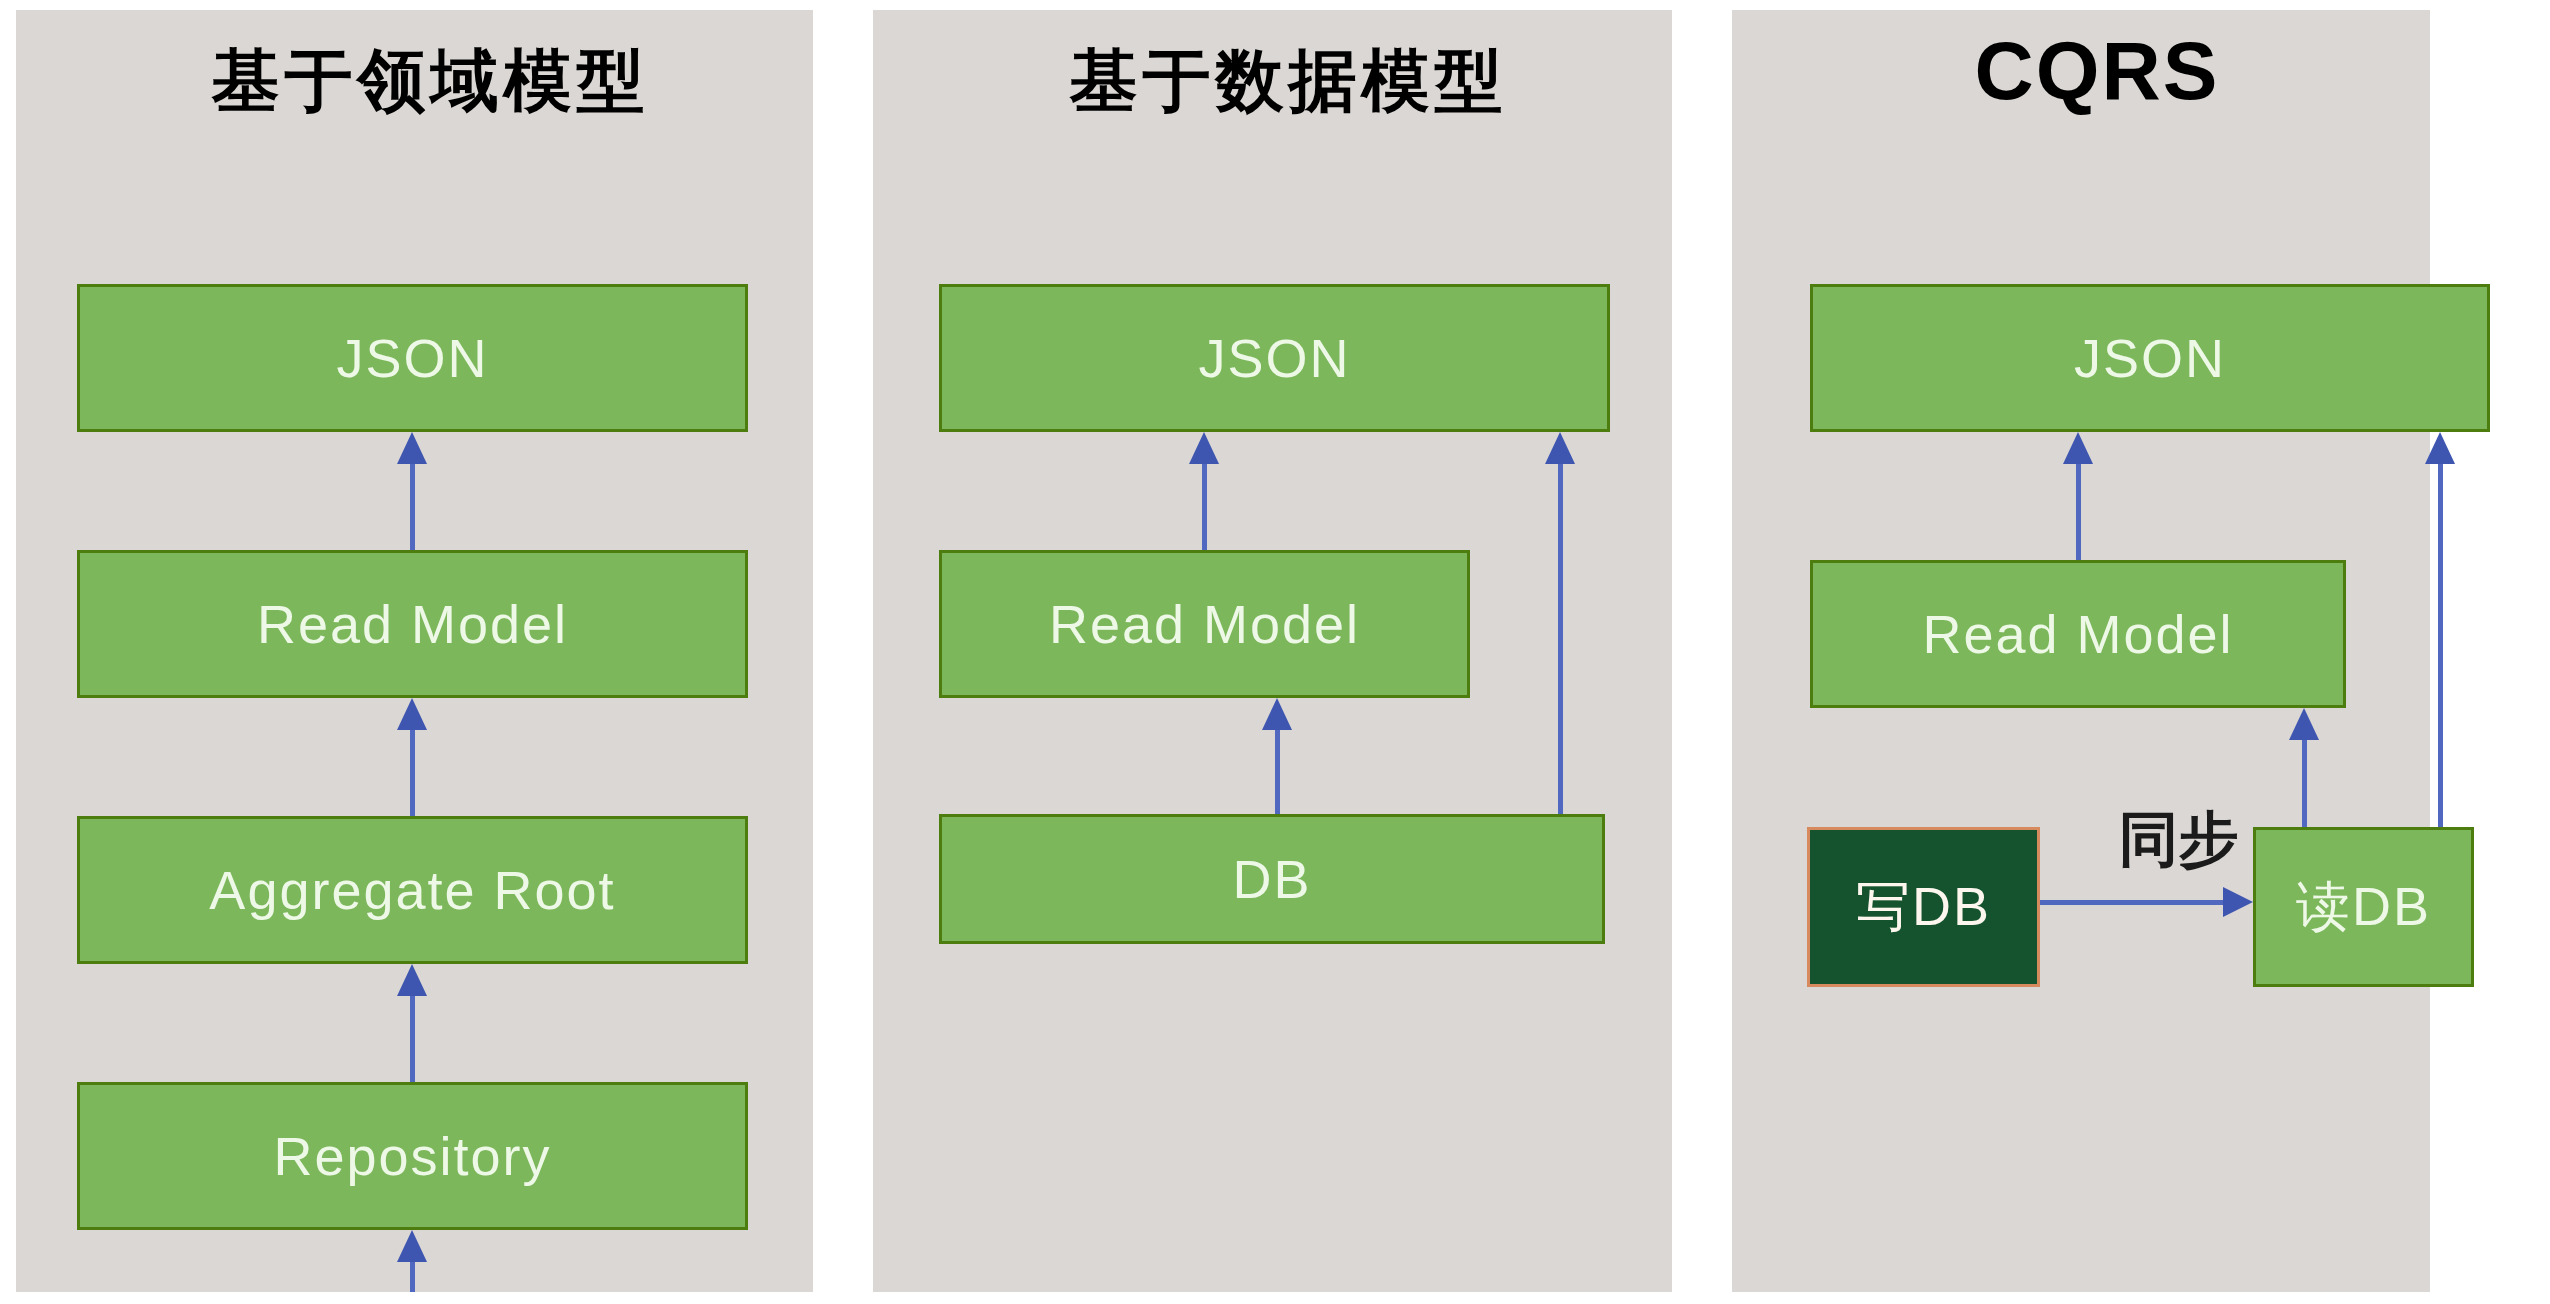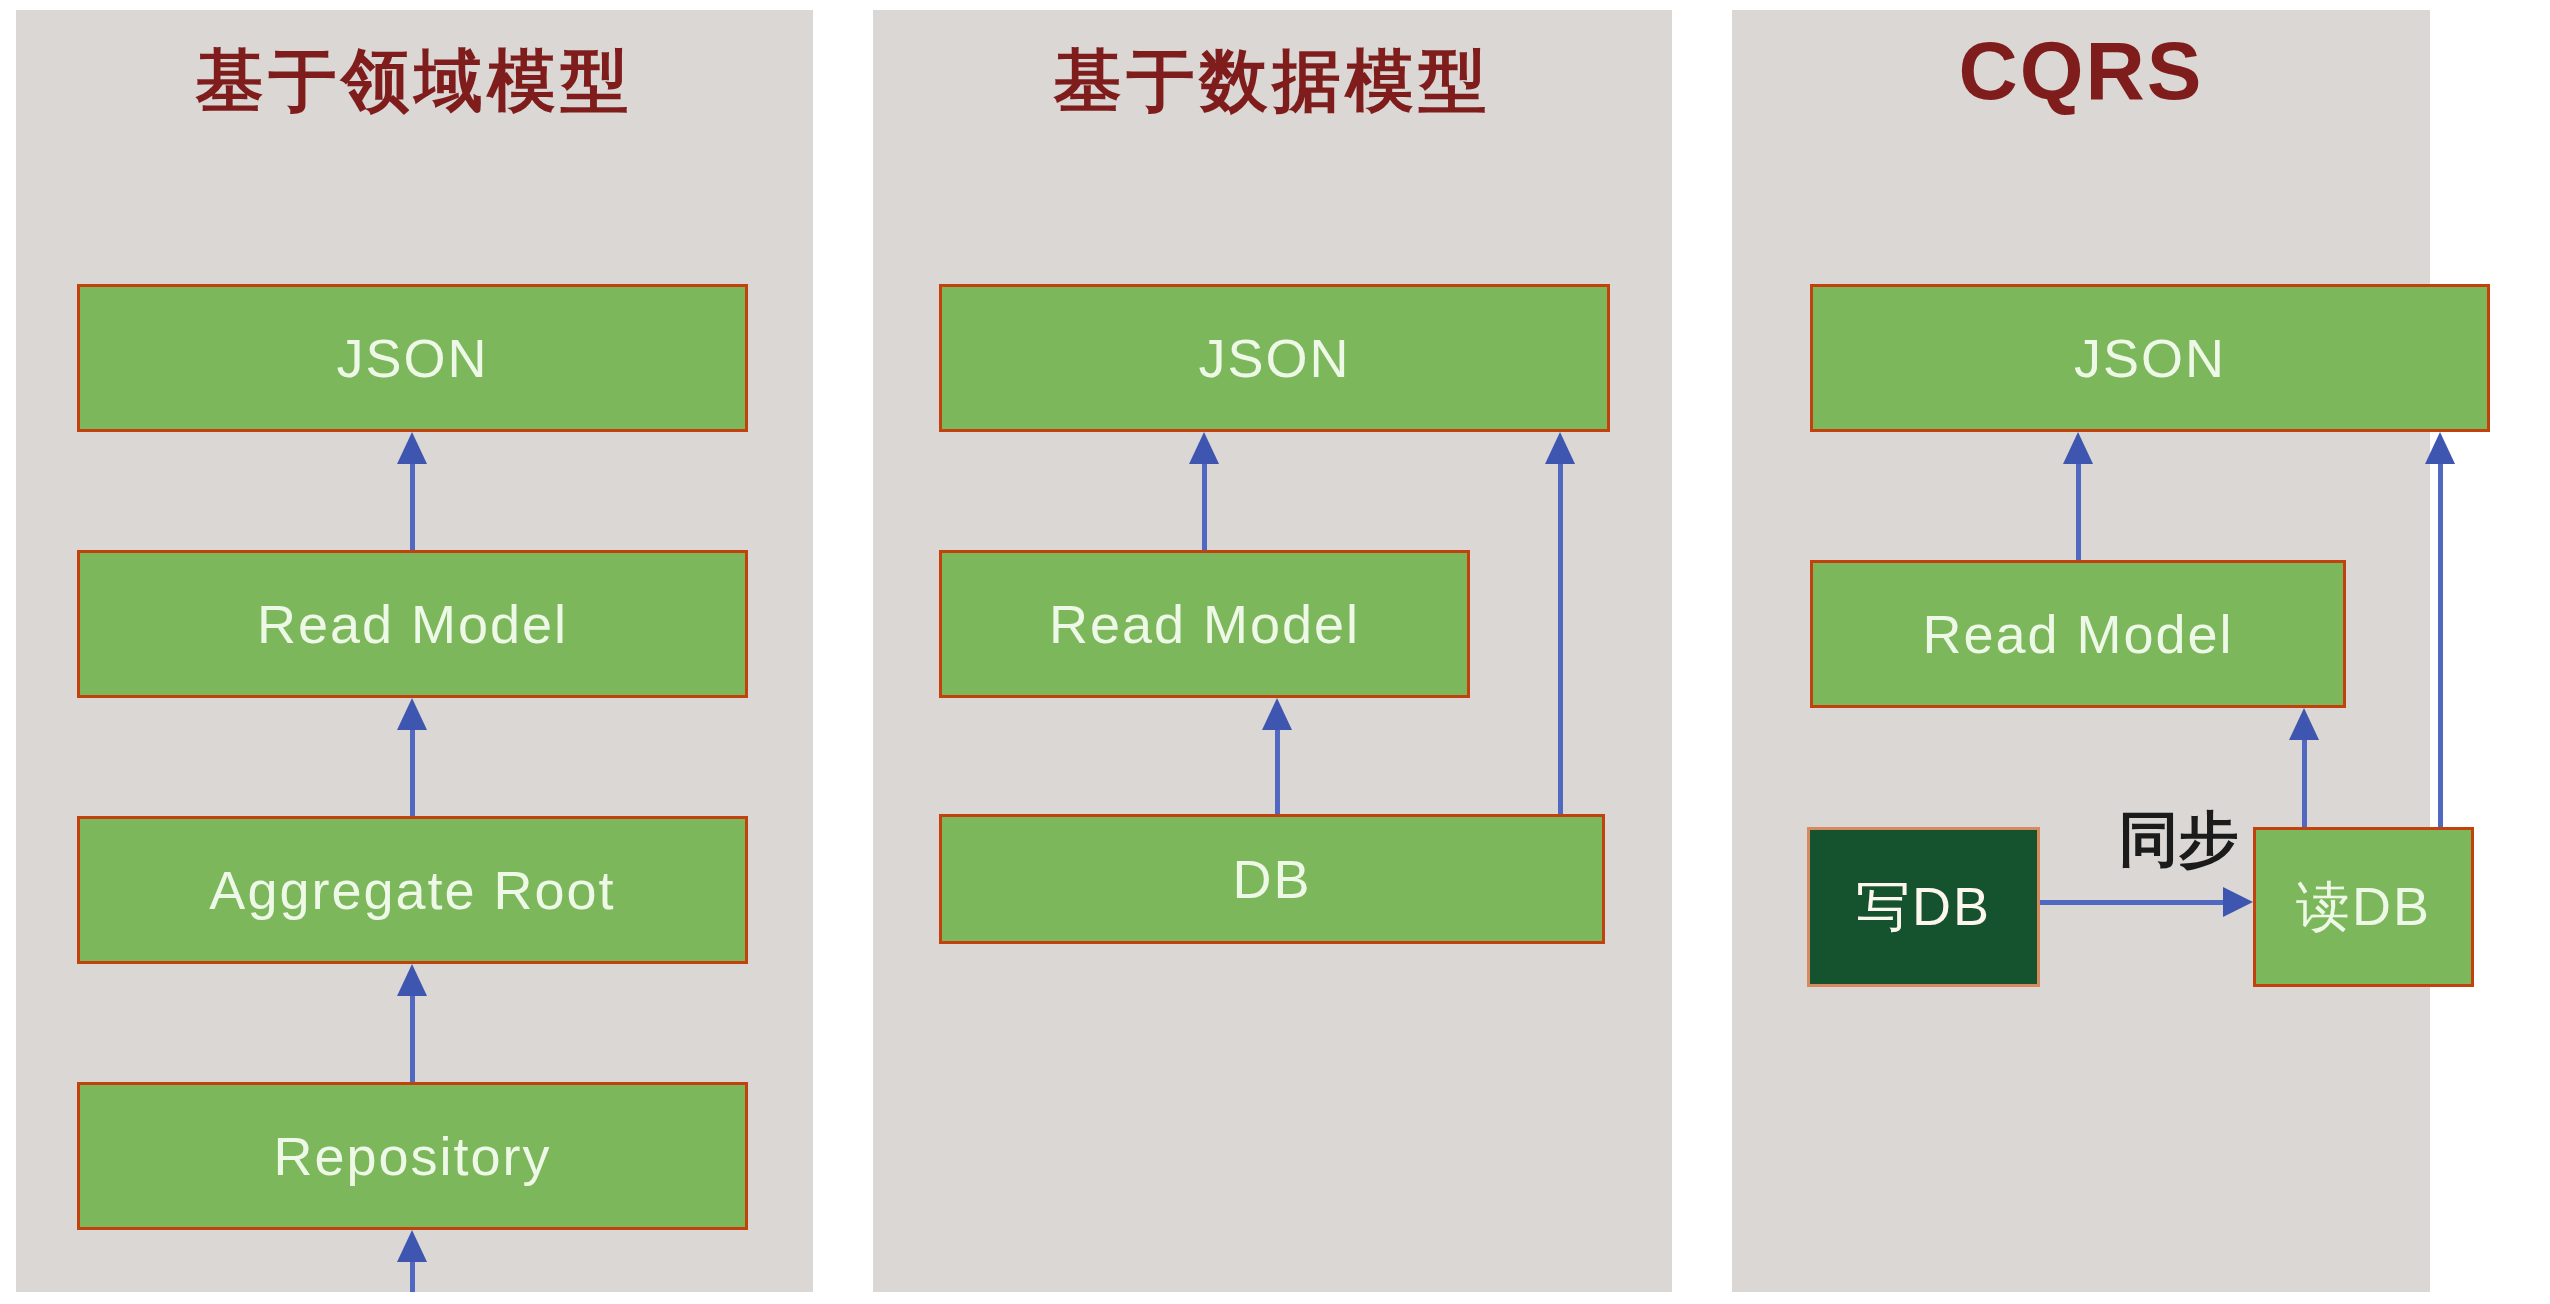--- a/index.html
+++ b/index.html
@@ -2,26 +2,26 @@
 <html><head>
 <meta charset="utf-8">
 <style>
   html,body{margin:0;padding:0;background:#ffffff;}
   .page{position:relative;width:2550px;height:1304px;background:#ffffff;overflow:hidden;
         font-family:"Liberation Sans","DejaVu Sans",sans-serif;}
   .panel{position:absolute;top:10px;height:1282px;background:#dad7d4;}
   .panel-1{left:16px;width:797px;}
   .panel-2{left:873px;width:799px;}
   .panel-3{left:1732px;width:698px;}
-  .title{position:absolute;left:0;width:100%;text-align:center;font-weight:700;color:#7f1d1d;}
+  .title{position:absolute;left:16px;width:100%;text-align:center;font-weight:700;color:#000000;}
   .title-cjk{top:26px;font-size:68px;letter-spacing:5px;}
   .title-latin{top:14px;font-size:82px;letter-spacing:2px;}
   .box{position:absolute;display:flex;align-items:center;justify-content:center;
        box-sizing:border-box;font-size:54px;letter-spacing:2px;}
-  .green{background:#7cb75c;border:3px solid #c2410c;color:#eef8e6;text-align:right;}
+  .green{background:#7cb75c;border:3px solid #4d7c0f;color:#eef8e6;text-align:right;}
   .orange{background:#14532d;border:3px solid #d68a5e;color:#fdf6ee;}
   .arrow-up{position:absolute;width:30px;display:flex;flex-direction:column;align-items:center;}
   .arrow-up .head{width:0;height:0;border-left:15px solid transparent;
                   border-right:15px solid transparent;border-bottom:32px solid #3e56b0;}
   .arrow-up .tail{width:5px;flex:1;background:#5068bf;}
   .arrow-right{position:absolute;height:30px;display:flex;flex-direction:row;align-items:center;}
   .arrow-right .tail{height:5px;flex:1;background:#5068bf;}
   .arrow-right .head{width:0;height:0;border-top:15px solid transparent;
                      border-bottom:15px solid transparent;border-left:30px solid #3e56b0;}
   .edge-label{position:absolute;text-align:center;font-weight:700;color:#1b1b1b;

